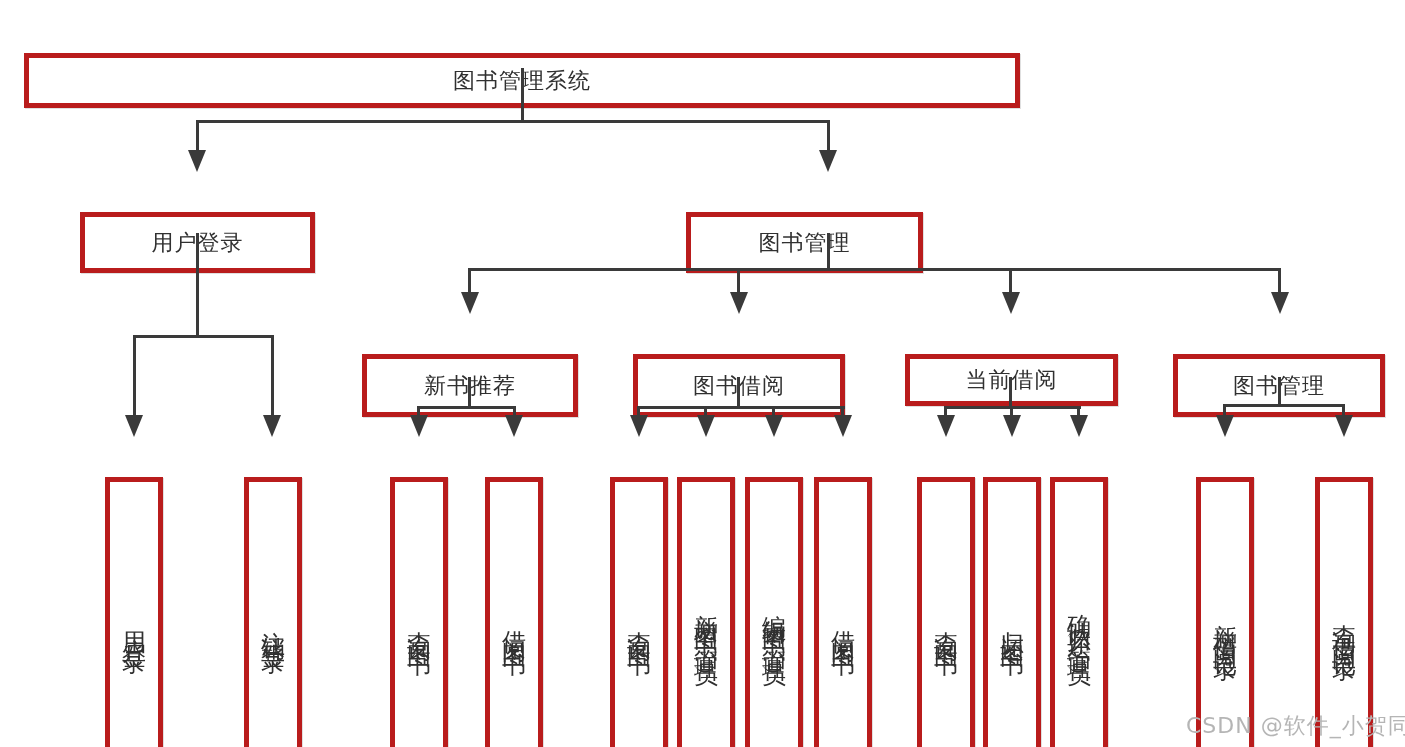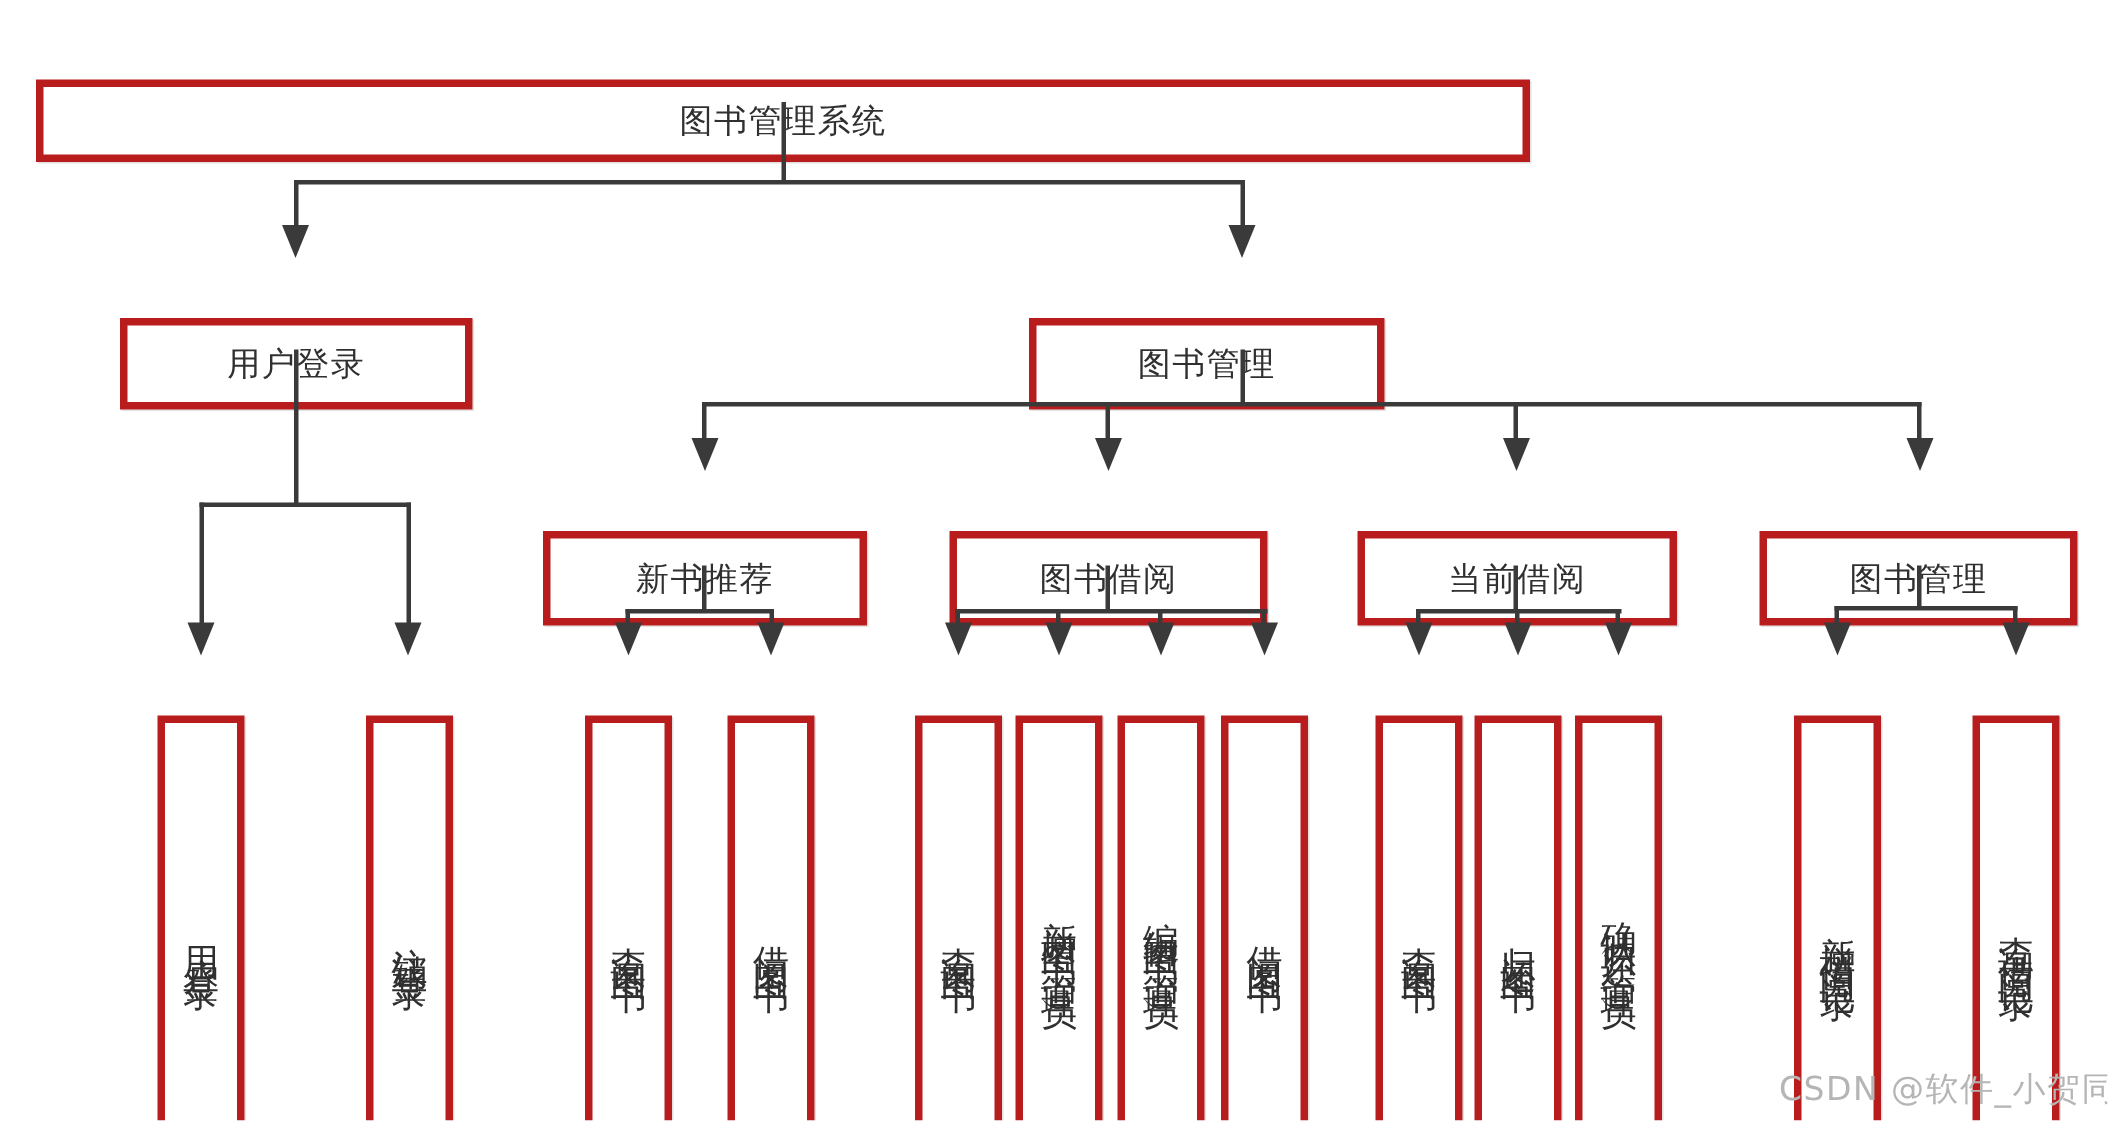--- a/index.html
+++ b/index.html
@@ -60,21 +60,21 @@
   <div class="vline" style="left:737px;top:268px;height:26px;"></div>
   <div class="vline" style="left:1009px;top:268px;height:26px;"></div>
   <div class="vline" style="left:1278px;top:268px;height:26px;"></div>
   <div class="arrow" style="left:461px;top:292px;"></div>
   <div class="arrow" style="left:730px;top:292px;"></div>
   <div class="arrow" style="left:1002px;top:292px;"></div>
   <div class="arrow" style="left:1271px;top:292px;"></div>
 
   <div class="box" style="left:633px;top:314px;width:212px;height:63px;">图书借阅</div>
   <div class="box" style="left:362px;top:314px;width:216px;height:63px;">新书推荐</div>
-  <div class="box" style="left:905px;top:314px;width:213px;height:63px;">当前借阅</div>
+  <div class="box" style="left:905px;top:314px;width:213px;height:52px;">当前借阅</div>
   <div class="box" style="left:1173px;top:314px;width:212px;height:63px;">图书管理</div>
 
   <div class="vline" style="left:468px;top:377px;height:31px;"></div>
   <div class="hline" style="left:417px;top:406px;width:99px;"></div>
   <div class="vline" style="left:417px;top:406px;height:11px;"></div>
   <div class="vline" style="left:513px;top:406px;height:11px;"></div>
   <div class="arrow" style="left:410px;top:415px;"></div>
   <div class="arrow" style="left:505px;top:415px;"></div>
 
   <div class="vline" style="left:737px;top:377px;height:31px;"></div>

